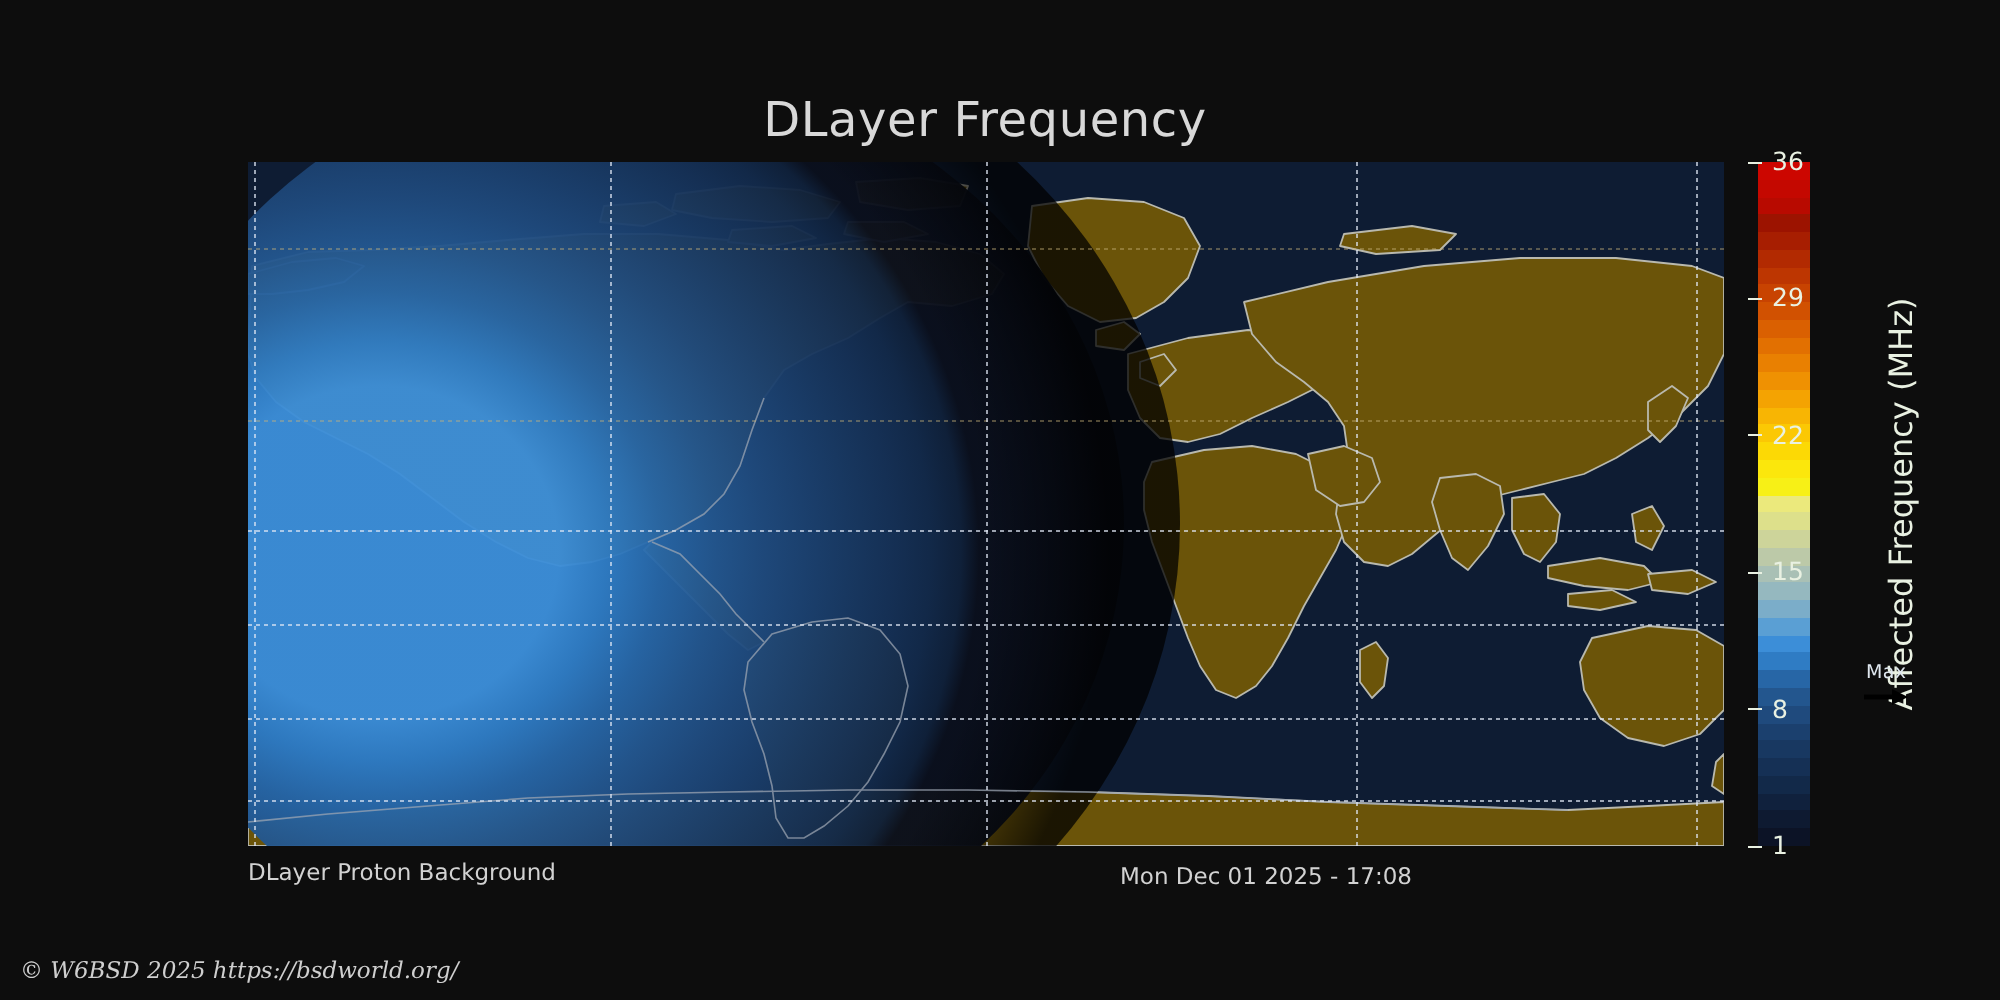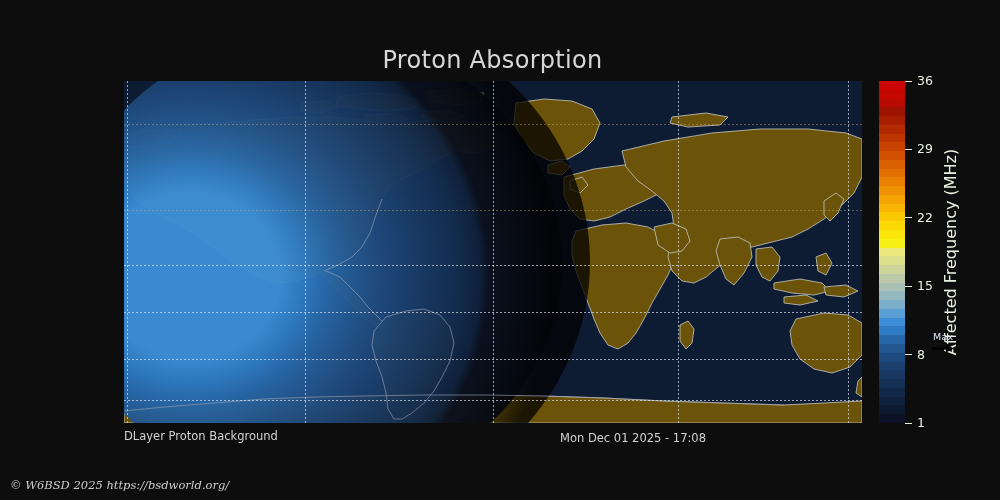--- a/index.html
+++ b/index.html
@@ -57,21 +57,21 @@
 
   
   #cbar {
     position: absolute;
     left: 879px; top: 81px;
     width: 26px; height: 342px;
   }
   .cb-band { width: 100%; }
   #cb-ticks {
     position: absolute;
-    left: 905px; top: 81px;
+    left: 874px; top: 81px;
     width: 40px; height: 342px; padding-left: 39px;
   }
   .cb-tick {
     position: absolute; left: 0;
     height: 0; line-height: 0;
     display: flex; align-items: center;
   }
   .cb-tick .dash {
     display: inline-block;
     width: 7px; height: 1px;
@@ -122,21 +122,21 @@
   #footer {
     position: absolute; left: 10px; top: 478px;
     font-size: 11.5px; font-style: italic; color: #cfcfcf;
     font-family: "DejaVu Serif", "Liberation Serif", serif;
     text-align: right;
   }
 </style>
 </head>
 <body>
 
-<div id="title">Proton Absorption</div>
+<div id="title">DLayer Frequency</div>
 
 <div id="map-panel">
 
   <svg id="map-svg" width="738" height="342" viewBox="0 0 738 342">
     <defs>
       <radialGradient id="absGrad" cx="0.255" cy="0.53" r="0.60">
         <stop offset="0.00" stop-color="#3c8ed8"></stop>
         <stop offset="0.30" stop-color="#3c8ed8"></stop>
         <stop offset="0.38" stop-color="#2f7cc4"></stop>
         <stop offset="0.47" stop-color="#2766a6"></stop>

